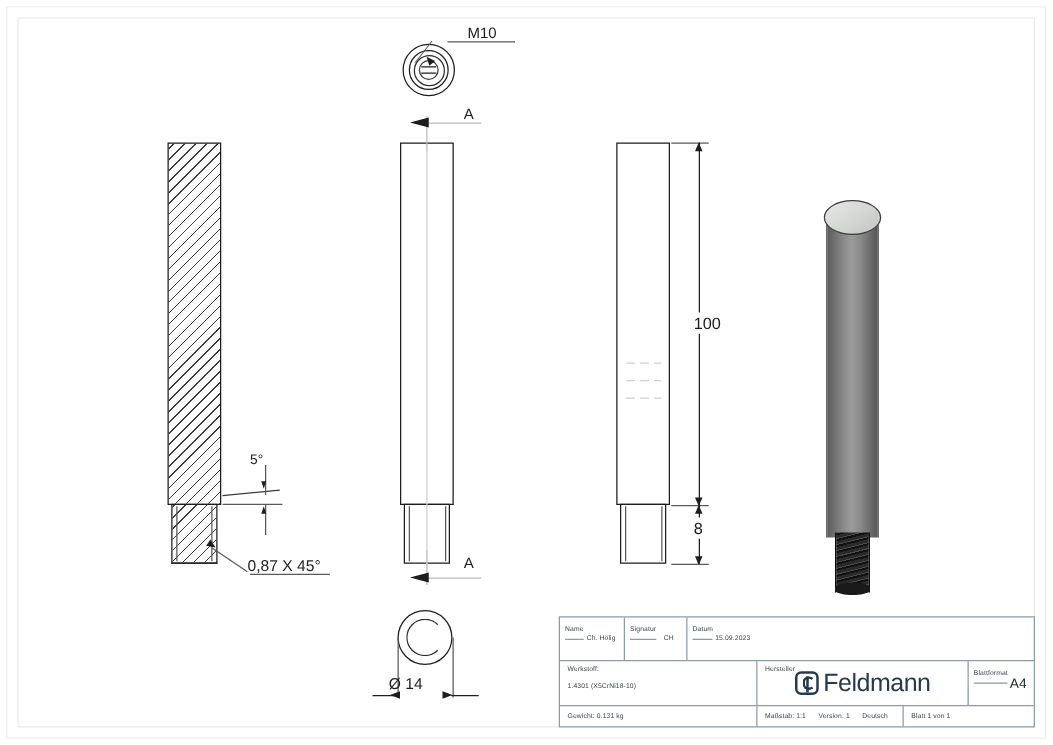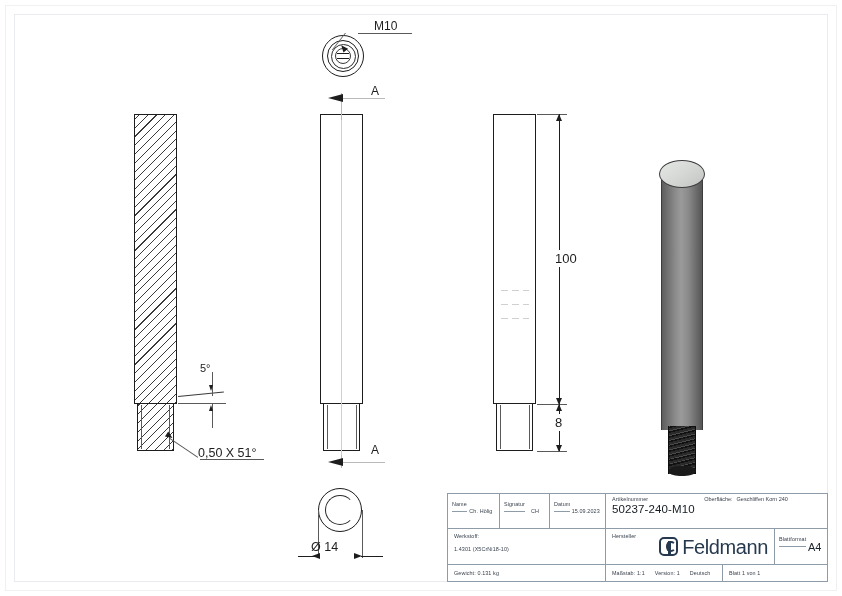--- a/index.html
+++ b/index.html
@@ -115,21 +115,21 @@
     height: 16px; border-bottom: 1px solid #8e9ba8;
     display: flex; align-items: center; justify-content: center;
   }
   .tb-split-bot {
     flex: 1; display: flex; align-items: center; justify-content: center;
   }
   .artnum { font-size: 11.5px; color: #131a21; letter-spacing: .01em; }
   .surf-lbl { font-size: 5.5px; color: #39424d; }
   
   #logo-wrap {
-    display: flex; align-items: center; justify-content: flex-end;
+    display: flex; align-items: center; justify-content: center;
     gap: 4px; height: 100%;
   }
   .logo-mark {
     width: 19px; height: 19px;
     border: 2.2px solid #26394f; border-radius: 5px;
     position: relative; flex: 0 0 auto;
   }
   .logo-mark::before {
     content: ""; position: absolute;
     left: 4.6px; top: 2.4px; width: 6.2px; height: 6.2px;
@@ -207,21 +207,21 @@
               border-bottom:6px solid #1d1d1d; border-left:2.6px solid transparent;
               border-right:2.6px solid transparent;"></div>
   <div class="dim-txt" style="left:200px; top:362px; font-size:11px;">5°</div>
 
   <div style="position:absolute; left:170px; top:438px; width:34px; height:22px;
               border-top:1px solid #5a5a5a; transform:rotate(34deg); transform-origin:left top;"></div>
   <div class="ln ln-h ln-thin" style="left:200px; top:459px; width:64px;"></div>
   <div style="position:absolute; left:166px; top:433px; width:0; height:0;
               border-left:7px solid #1d1d1d; border-top:3px solid transparent;
               border-bottom:3px solid transparent; transform:rotate(34deg);"></div>
-  <div class="dim-txt" style="left:198px; top:446px; font-size:12.5px;">0,50 X 51°</div>
+  <div class="dim-txt" style="left:198px; top:446px; font-size:12.5px;">0,87 X 45°</div>
 
   <div class="view" style="left:320px; top:114px; width:100px; height:340px;">
 
     <div class="outline" style="left:0px; top:0px; width:43px; height:290px;"></div>
 
     <div class="outline" style="left:3px; top:289px; width:37px; height:48px;"></div>
 
     <div class="ln ln-v ln-thin" style="left:7px; top:291px; height:44px;"></div>
     <div class="ln ln-v ln-thin" style="left:36px; top:291px; height:44px;"></div>
   </div>
@@ -313,30 +313,20 @@
         <div class="tb-split-bot tb-hdr">Ch. Hölig</div>
       </div>
       <div class="tb-cell tb-split" style="width:50px;">
         <div class="tb-split-top tb-hdr">Signatur</div>
         <div class="tb-split-bot tb-hdr">CH</div>
       </div>
       <div class="tb-cell tb-split" style="width:56px;">
         <div class="tb-split-top tb-hdr">Datum</div>
         <div class="tb-split-bot tb-hdr">15.09.2023</div>
       </div>
-      <div class="tb-cell" style="flex:1; padding:2px 6px;">
-        <div style="display:flex; gap:56px; align-items:flex-start;">
-          <span class="tb-hdr">Artikelnummer</span>
-          <span style="display:flex; gap:4px;">
-            <span class="surf-lbl">Oberfläche:</span>
-            <span class="surf-lbl">Geschliffen Korn 240</span>
-          </span>
-        </div>
-        <div class="artnum" style="margin-top:1px;">50237-240-M10</div>
-      </div>
     </div>
 
     <div class="tb-row tb-r2">
       <div class="tb-cell" style="width:158px; padding:4px 6px;">
         <div class="tb-hdr">Werkstoff:</div>
         <div class="tb-hdr" style="margin-top:7px;">1.4301 (X5CrNi18-10)</div>
       </div>
       <div class="tb-cell" style="flex:1; padding:4px 6px; position:relative;">
         <div class="tb-hdr" style="position:absolute; left:6px; top:4px;">Hersteller</div>
         <div id="logo-wrap">

